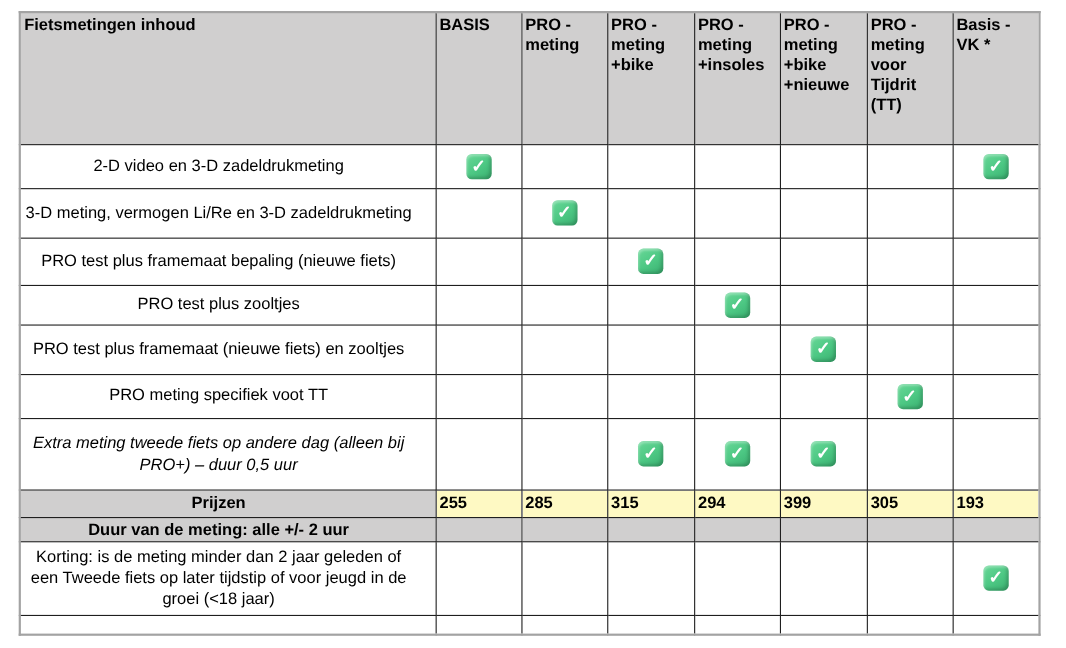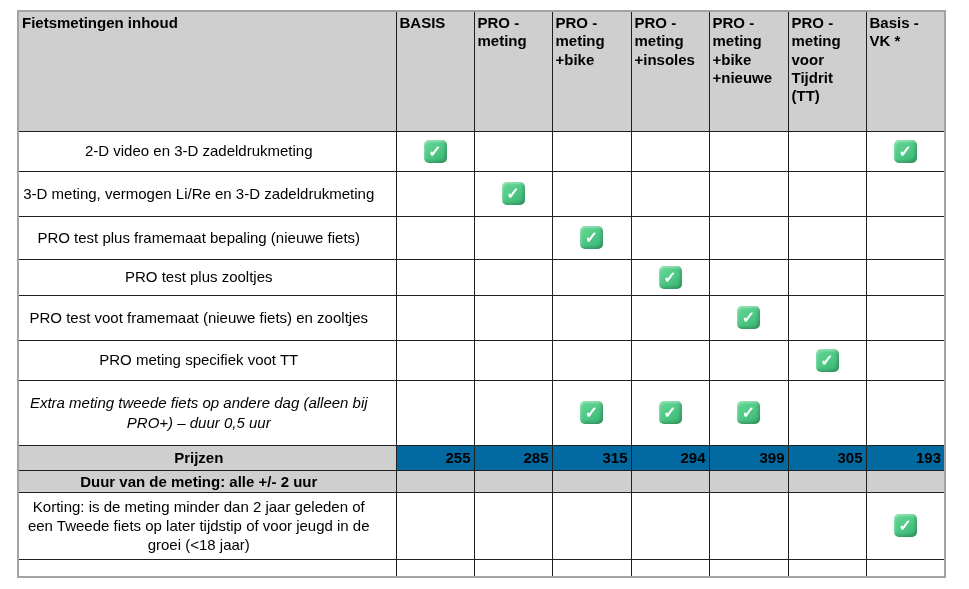--- a/index.html
+++ b/index.html
@@ -29,22 +29,22 @@
   
   .label-cell{
     text-align:center;vertical-align:middle;line-height:1.27;
     padding:1px 20px 1px 3px;
   }
   .check-cell{text-align:center;vertical-align:middle;padding:1px;}
   .gray{background:#d0cfcf;}
   .bold{font-weight:bold;margin-left:21px;}
   .italic-row .label-cell{font-style:italic;margin-top:12px;}
   .price-cell{
-    text-align:right;vertical-align:middle;
-    font-weight:bold;background:#0369a1;
+    text-align:left;vertical-align:middle;
+    font-weight:bold;background:#fef9c3;
   }
   
   .check{
     display:none;
     width:23px;height:23px;
     border-radius:5px;
     background:linear-gradient(145deg,#68d897 0%,#4cc783 55%,#3aaf70 100%);
     box-shadow:inset -2px -2px 3px rgba(0,0,0,0.18), inset 1px 2px 2px rgba(255,255,255,0.30);
     color:#ffffff;
     font-size:16px;font-weight:bold;
@@ -120,21 +120,21 @@
       <td class="check-cell"></td>
       <td class="check-cell"></td>
       <td class="check-cell"></td>
       <td class="check-cell"><span class="check" data-checked="true">✓</span></td>
       <td class="check-cell"></td>
       <td class="check-cell"></td>
       <td class="check-cell"></td>
     </tr>
 
     <tr style="height:45px">
-      <td class="label-cell">PRO test voot framemaat (nieuwe fiets) en zooltjes</td>
+      <td class="label-cell">PRO test plus framemaat (nieuwe fiets) en zooltjes</td>
       <td class="check-cell"></td>
       <td class="check-cell"></td>
       <td class="check-cell"></td>
       <td class="check-cell"></td>
       <td class="check-cell"><span class="check" data-checked="true">✓</span></td>
       <td class="check-cell"></td>
       <td class="check-cell"></td>
     </tr>
 
     <tr style="height:40px">

